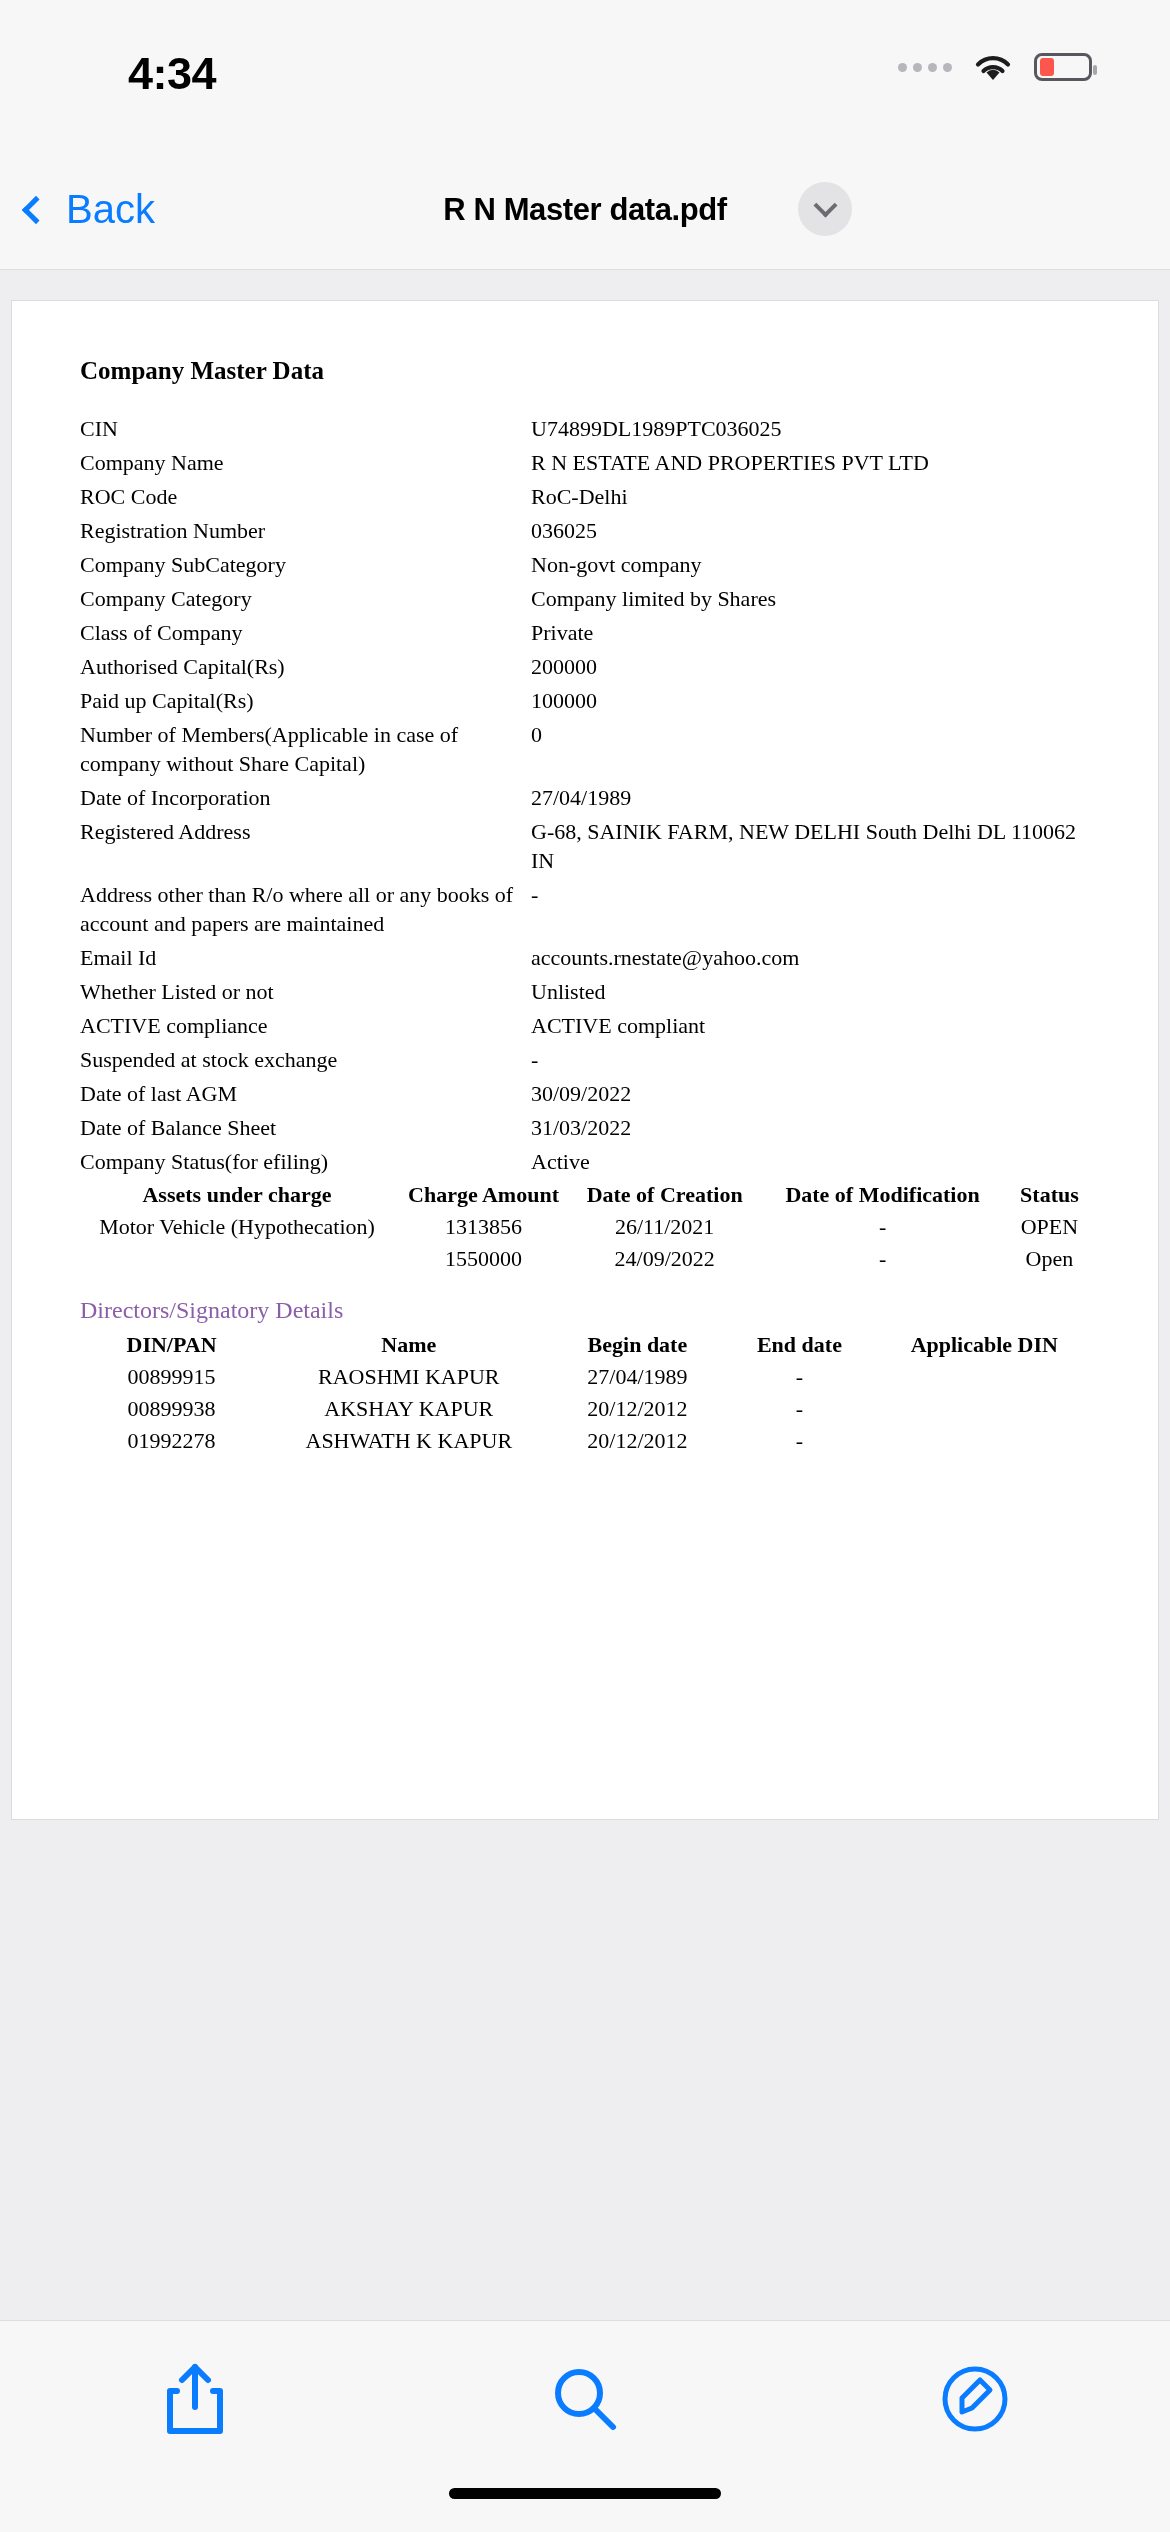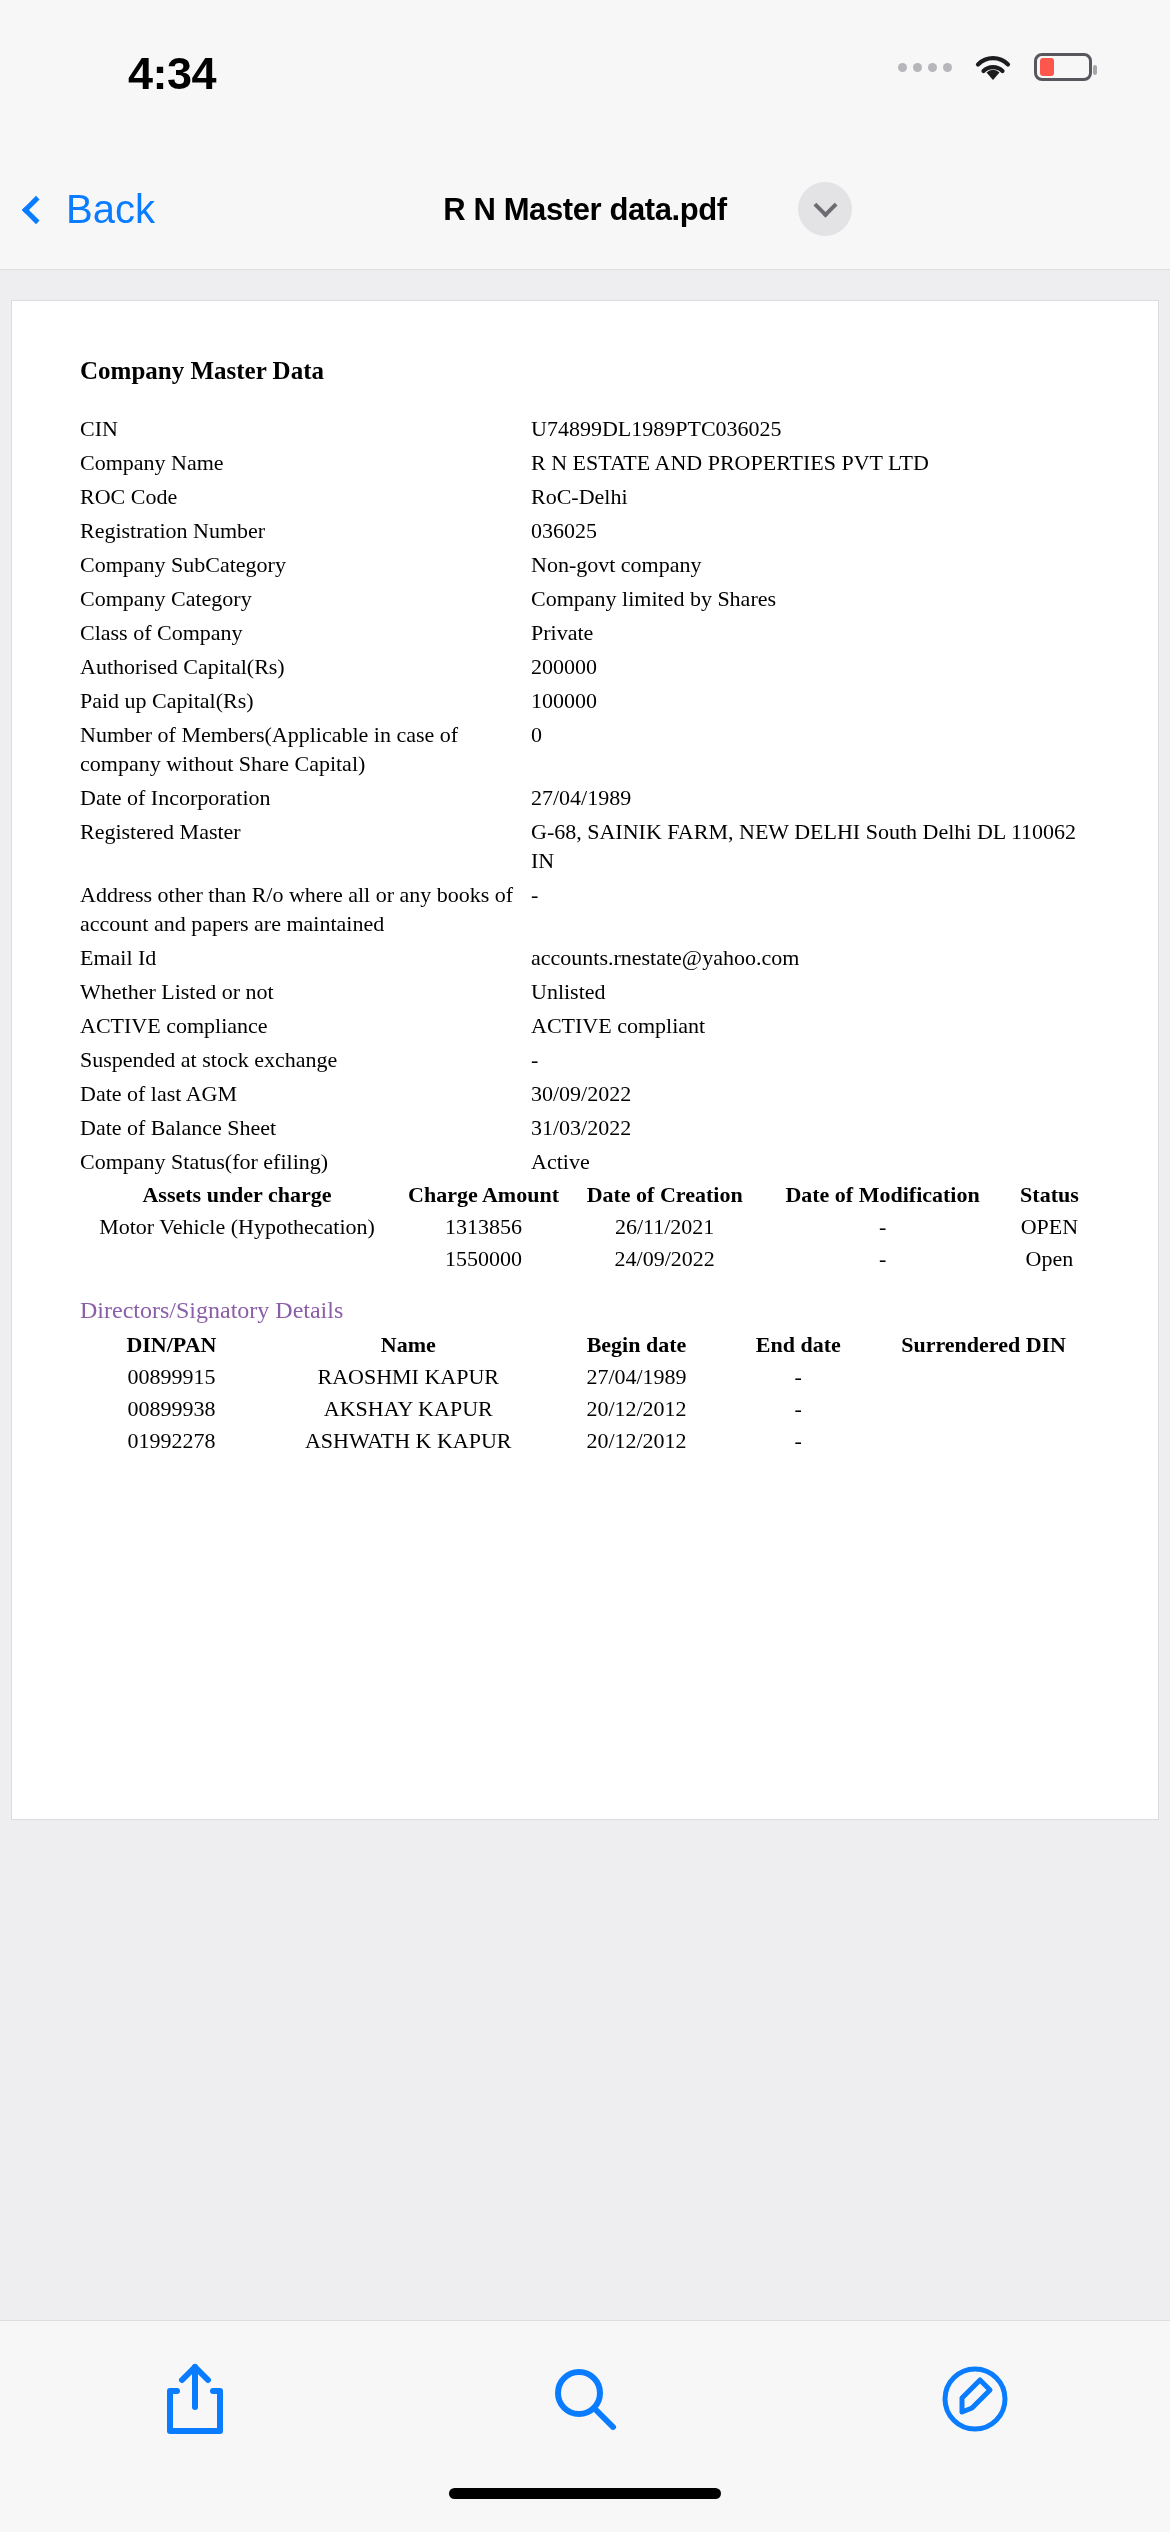--- a/index.html
+++ b/index.html
@@ -280,21 +280,21 @@
             </tr>
             <tr>
               <td class="k">Number of Members(Applicable in case of company without Share Capital)</td>
               <td class="v">0</td>
             </tr>
             <tr>
               <td class="k">Date of Incorporation</td>
               <td class="v">27/04/1989</td>
             </tr>
             <tr>
-              <td class="k">Registered Master</td>
+              <td class="k">Registered Address</td>
               <td class="v">G-68, SAINIK FARM, NEW DELHI South Delhi DL 110062 IN</td>
             </tr>
             <tr>
               <td class="k">Address other than R/o where all or any books of account and papers are maintained</td>
               <td class="v">-</td>
             </tr>
             <tr>
               <td class="k">Email Id</td>
               <td class="v">accounts.rnestate@yahoo.com</td>
             </tr>
@@ -354,21 +354,21 @@
       </table>
 
       <div class="section-head">Directors/Signatory Details</div>
       <table class="grid directors">
         <thead>
             <tr>
               <th>DIN/PAN</th>
               <th>Name</th>
               <th>Begin date</th>
               <th>End date</th>
-              <th>Surrendered DIN</th>
+              <th>Applicable DIN</th>
             </tr>
           </thead>
         <tbody>
             <tr>
               <td>00899915</td>
               <td>RAOSHMI KAPUR</td>
               <td>27/04/1989</td>
               <td>-</td>
               <td></td>
             </tr>

